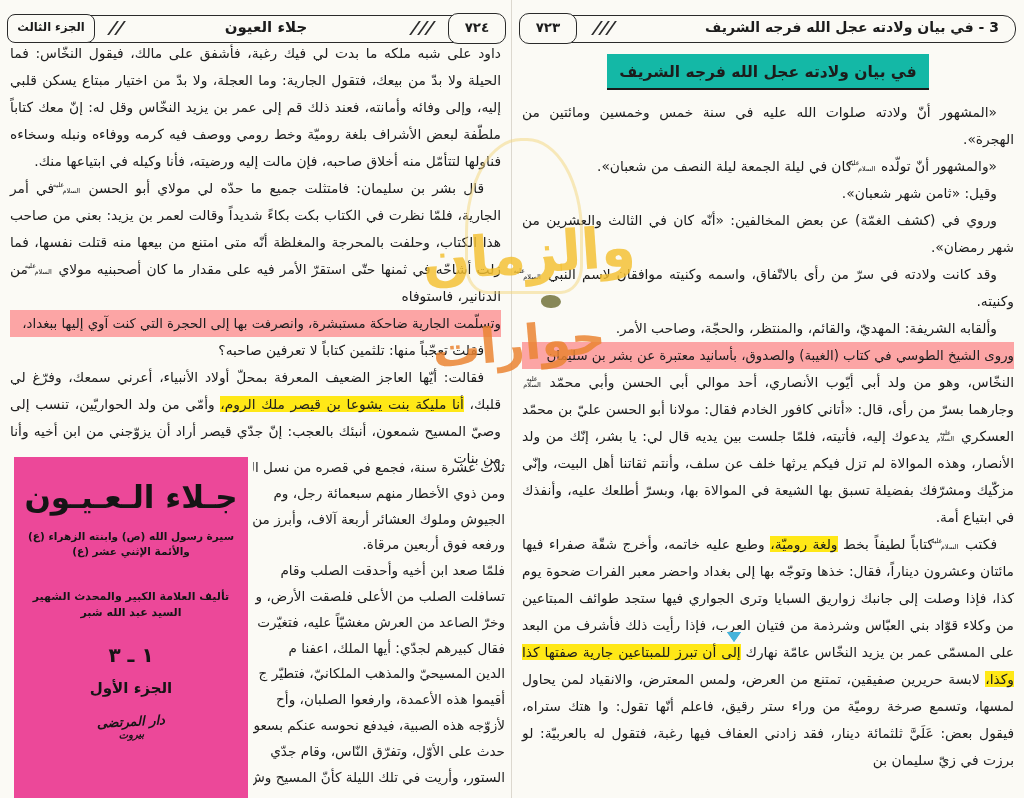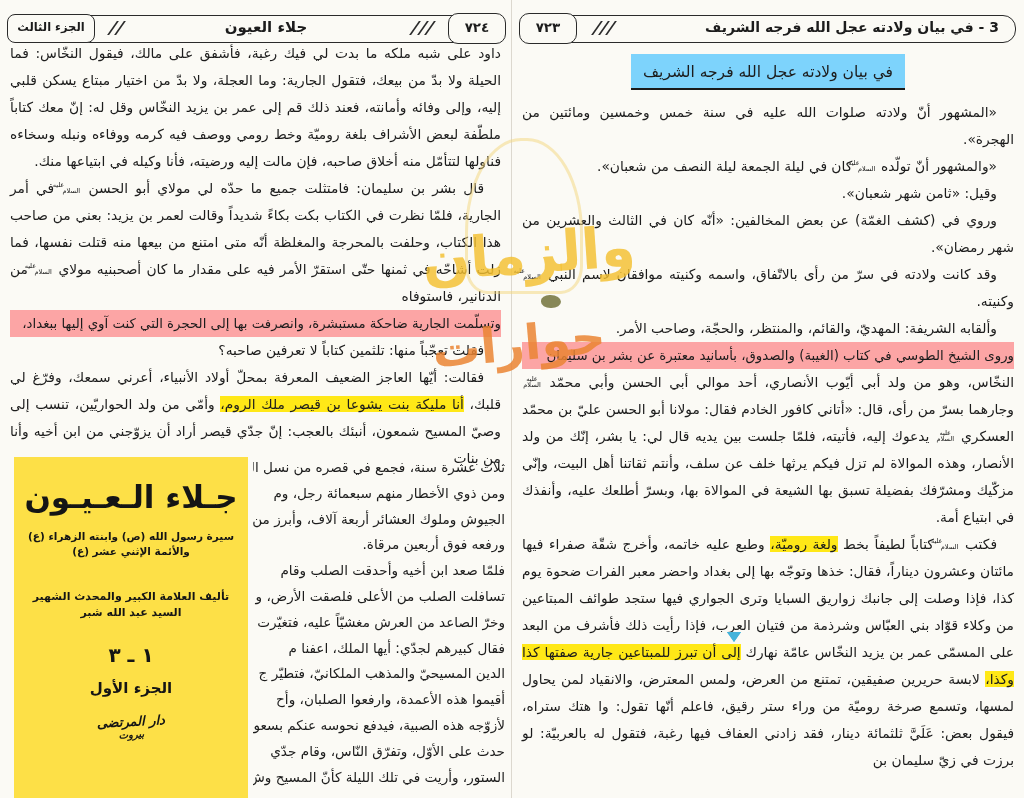--- a/index.html
+++ b/index.html
@@ -32,22 +32,22 @@
   #left-page .slashes{right:70px;}
   #left-page .slashes2{left:100px;right:auto;}
 
   
   .flow{position:absolute;direction:rtl;text-align:justify;font-size:13.8px;line-height:27px;}
   #right-flow{top:50px;right:10px;left:10px;}
   #left-flow{top:40px;right:10px;left:10px;}
   .flow p{margin:0;}
   .ind{text-indent:17px;}
   .heading-wrap{text-align:center;margin:4px 0 9px 0;line-height:30px;}
-  .sec-heading{display:inline-block;background:#7dd3fc;border-bottom:2px solid #1a1a1a;
-               font-weight:normal;font-size:15.5px;padding:3px 12px 1px 12px;}
+  .sec-heading{display:inline-block;background:#14b8a6;border-bottom:2px solid #1a1a1a;
+               font-weight:bold;font-size:15.5px;padding:3px 12px 1px 12px;}
 
   .ihl{background:#ffe817;}
   .m2{position:relative;background:#ffe817;}
   .m2::before,.m2::after{content:'';position:absolute;top:-12px;
         border-left:7px solid transparent;border-right:7px solid transparent;border-top:10px solid #45b3da;}
   .m2::before{right:16%;}
   .m2::after{right:52%;}
 
   .hl-line{position:relative;background:#fca5a5;height:27px;line-height:27px;
            white-space:nowrap;overflow:hidden;font-size:13.3px;margin:0;z-index:2;}
@@ -58,21 +58,21 @@
 
   .hon{display:inline-block;width:20px;font-size:6.5px;line-height:6.5px;vertical-align:middle;
        text-align:center;color:#111;white-space:normal;transform:translateY(-1px);}
 
   
   #left-column{position:absolute;left:253px;top:455px;width:252px;direction:rtl;text-align:right;
                font-size:13.6px;z-index:1;}
   .col-line{height:25.8px;line-height:25.8px;white-space:nowrap;overflow:hidden;}
 
   
-  #cover-box{position:absolute;left:14px;top:457px;width:234px;height:341px;background:#fde047;
+  #cover-box{position:absolute;left:14px;top:457px;width:234px;height:341px;background:#ec4899;
              direction:rtl;text-align:center;z-index:2;color:#151515;
              display:flex;flex-direction:column;align-items:center;}
   .cover-title{font-size:31px;font-weight:bold;margin-top:22px;letter-spacing:-1px;}
   .cover-sub{font-size:10.5px;font-weight:bold;margin-top:14px;line-height:15px;}
   .cover-author{font-size:11px;font-weight:bold;margin-top:30px;line-height:16px;}
   .cover-vol{font-size:20px;font-weight:bold;margin-top:22px;}
   .cover-part{font-size:15px;font-weight:bold;margin-top:12px;}
   .cover-pub{font-size:13px;font-weight:bold;font-style:italic;margin-top:18px;line-height:13px;transform:rotate(-3deg);}
   .cover-pub .pub2{font-size:10px;}
 

